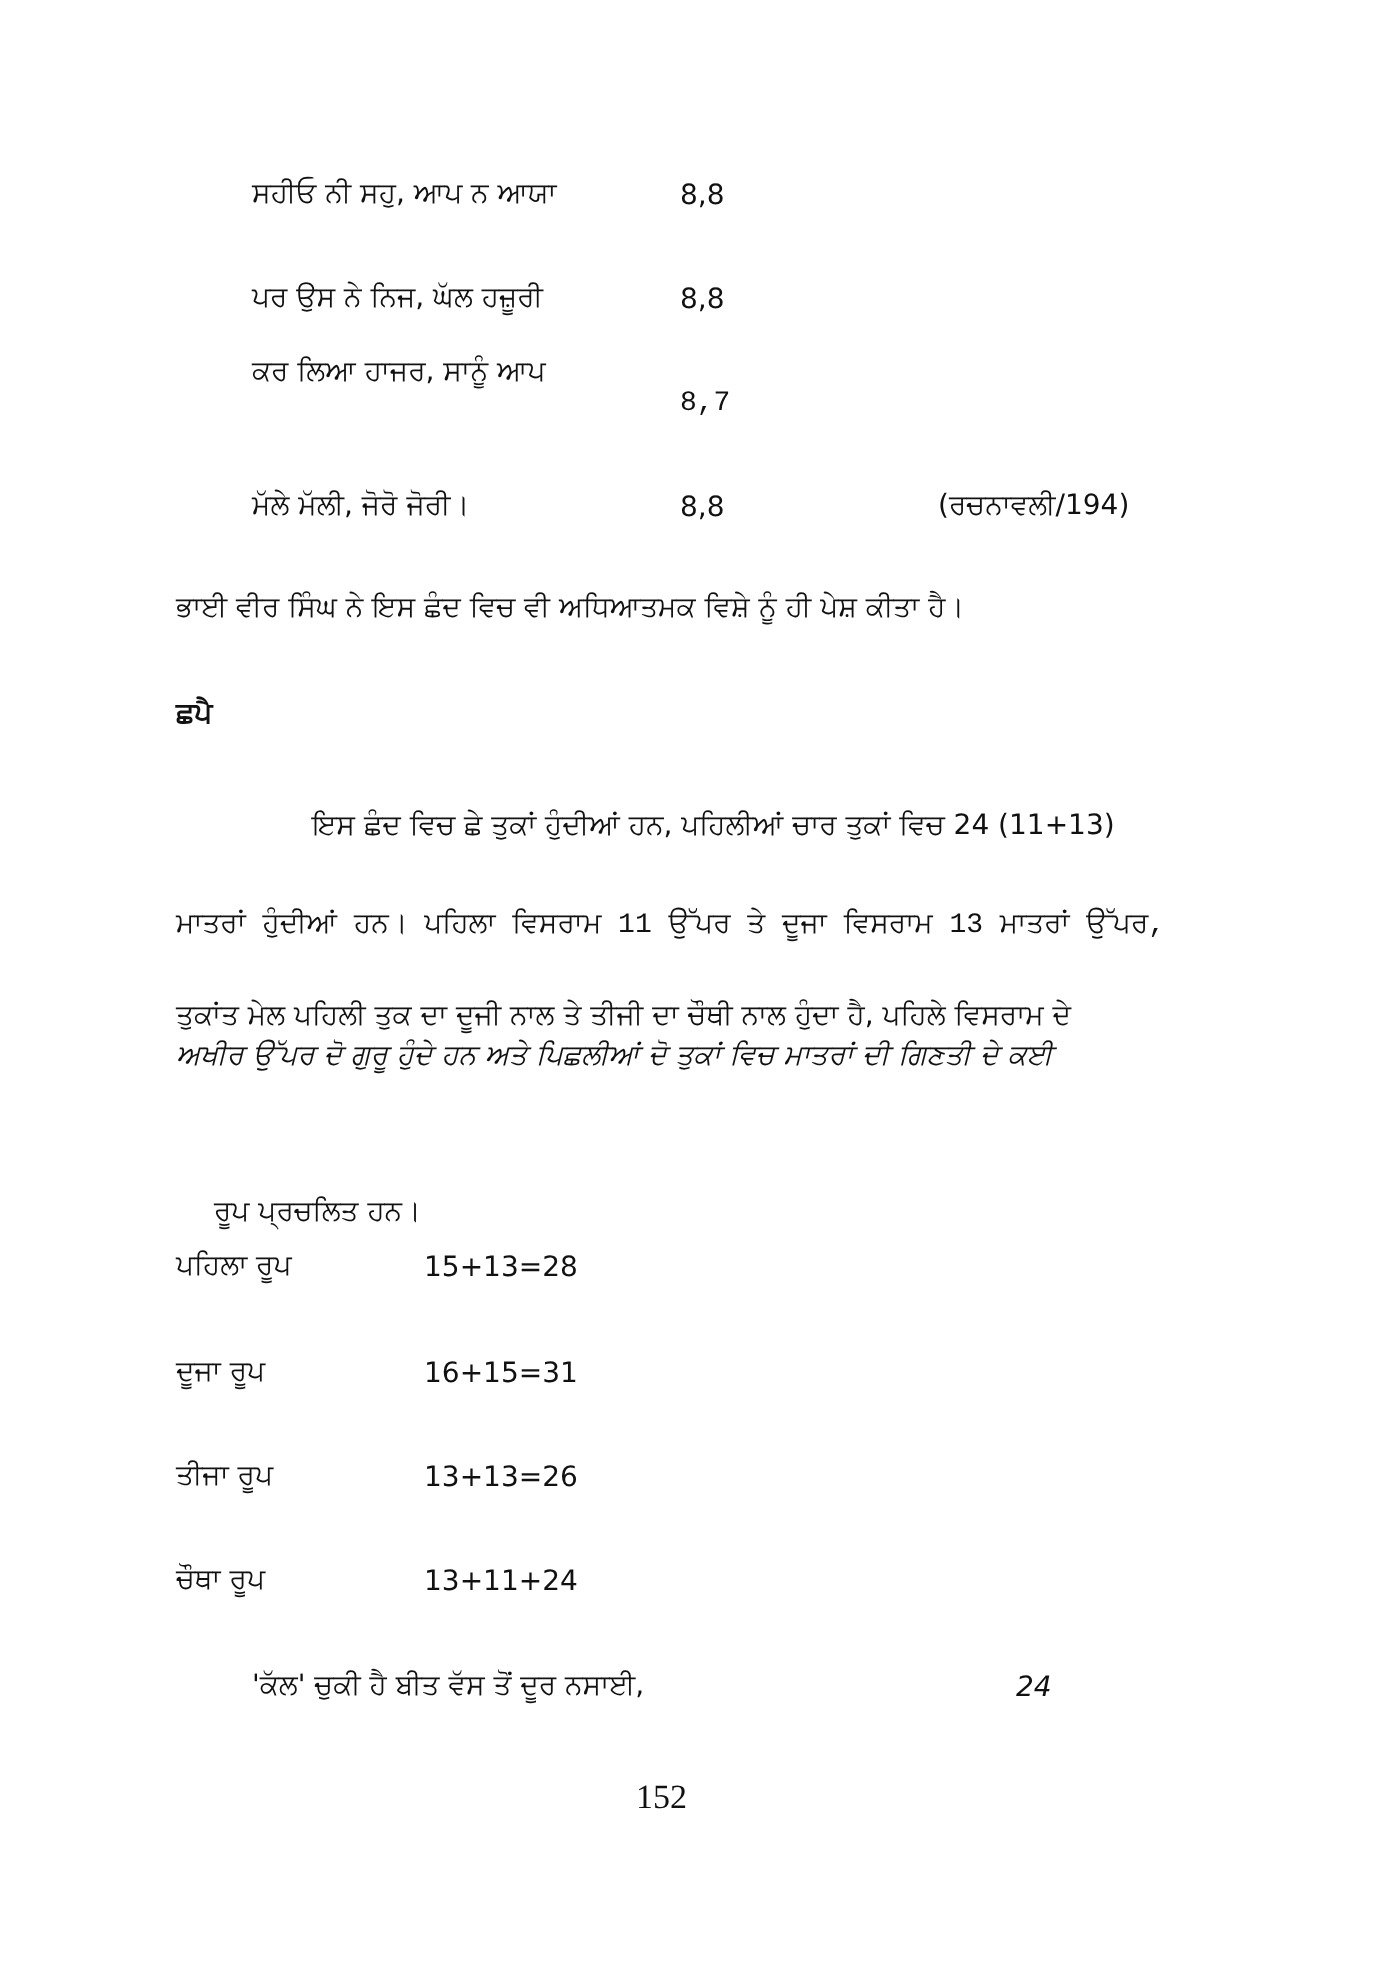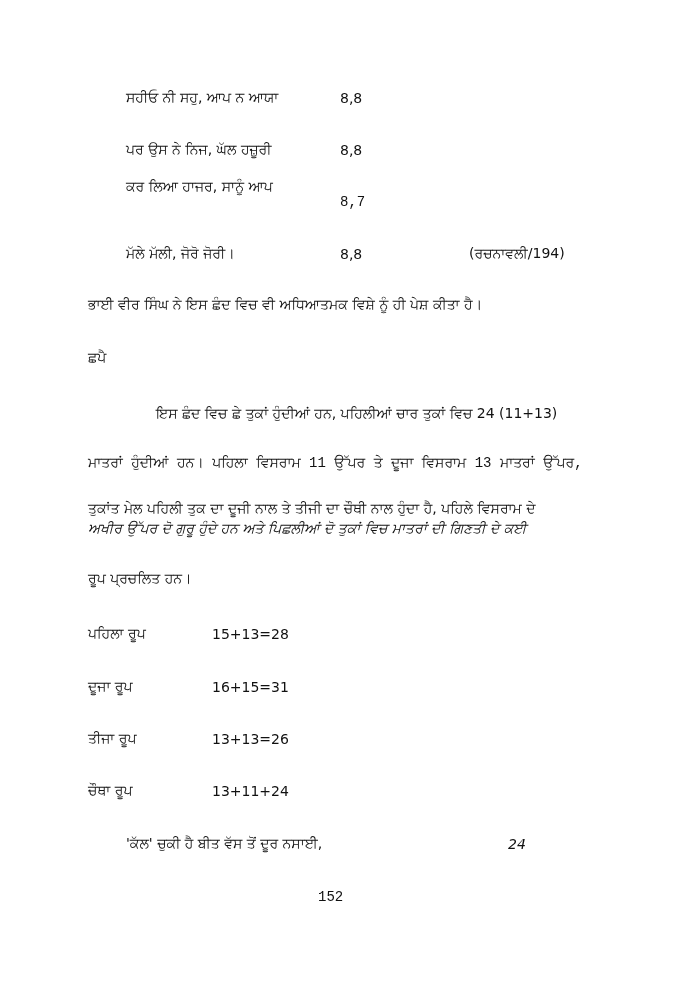--- a/index.html
+++ b/index.html
@@ -19,25 +19,25 @@
       position: absolute;
       left: 0; top: 0;
       width: 700px; height: 760px;
     }
     .abs { position: absolute; white-space: nowrap; }
     .gur { font-size: 14px; }
     .num { font-family: "DejaVu Sans", sans-serif; font-size: 14px; }
     .verse-line .text { left: 126px; }
     .verse-line .meter { left: 340px; }
     .verse-line .source { left: 424px; margin-left: 45px; }
-    .heading { font-weight: normal; font-size: 14px; }
+    .heading { font-weight: bold; font-size: 14px; }
     .para-line { left: 88px; font-size: 14px; }
     .form-name { left: 88px; }
     .form-formula { left: 212px; }
-    .page-number { font-family: Liberation Mono, monospace; font-size: 14px; }
+    .page-number { font-family: Liberation Serif, serif; font-size: 17px; }
   </style>
 </head>
 <body>
 
 <div class="page">
 
   <div>
     <div class="verse-line">
       <span class="abs gur text" style="top:89px;">ਸਹੀਓ ਨੀ ਸਹੁ, ਆਪ ਨ ਆਯਾ</span>
       <span class="abs num meter" style="top:90px;">8,8</span>
@@ -59,21 +59,21 @@
 
   <p class="abs gur" style="left:88px; top:296px; margin:0;">ਭਾਈ ਵੀਰ ਸਿੰਘ ਨੇ ਇਸ ਛੰਦ ਵਿਚ ਵੀ ਅਧਿਆਤਮਕ ਵਿਸ਼ੇ ਨੂੰ ਹੀ ਪੇਸ਼ ਕੀਤਾ ਹੈ।</p>
 
   <h2 class="abs heading" style="left:88px; top:349px; margin:0;">ਛਪੈ</h2>
 
   <div>
     <span class="abs para-line" style="left:128px; top:405px;margin-left:28px;">ਇਸ ਛੰਦ ਵਿਚ ਛੇ ਤੁਕਾਂ ਹੁੰਦੀਆਂ ਹਨ, ਪਹਿਲੀਆਂ ਚਾਰ ਤੁਕਾਂ ਵਿਚ 24 (11+13)</span>
     <span class="abs para-line" style="top:455px;font-family:Liberation Mono, monospace;">ਮਾਤਰਾਂ ਹੁੰਦੀਆਂ ਹਨ। ਪਹਿਲਾ ਵਿਸਰਾਮ 11 ਉੱਪਰ ਤੇ ਦੂਜਾ ਵਿਸਰਾਮ 13 ਮਾਤਰਾਂ ਉੱਪਰ,</span>
     <span class="abs para-line" style="top:500px;">ਤੁਕਾਂਤ ਮੇਲ ਪਹਿਲੀ ਤੁਕ ਦਾ ਦੂਜੀ ਨਾਲ ਤੇ ਤੀਜੀ ਦਾ ਚੌਥੀ ਨਾਲ ਹੁੰਦਾ ਹੈ, ਪਹਿਲੇ ਵਿਸਰਾਮ ਦੇ</span>
     <span class="abs para-line" style="top:520px;font-style:italic;">ਅਖੀਰ ਉੱਪਰ ਦੋ ਗੁਰੂ ਹੁੰਦੇ ਹਨ ਅਤੇ ਪਿਛਲੀਆਂ ਦੋ ਤੁਕਾਂ ਵਿਚ ਮਾਤਰਾਂ ਦੀ ਗਿਣਤੀ ਦੇ ਕਈ</span>
-    <span class="abs para-line" style="top:570px;">ਰੂਪ ਪ੍ਰਚਲਿਤ ਹਨ।</span>
+    <span class="abs para-line" style="top:598px;margin-left:19px;">ਰੂਪ ਪ੍ਰਚਲਿਤ ਹਨ।</span>
   </div>
 
   <div>
     <div>
       <span class="abs gur form-name" style="top:625px;">ਪਹਿਲਾ ਰੂਪ</span>
       <span class="abs num form-formula" style="top:626px;">15+13=28</span>
     </div>
     <div>
       <span class="abs gur form-name" style="top:678px;">ਦੂਜਾ ਰੂਪ</span>
       <span class="abs num form-formula" style="top:679px;">16+15=31</span>

